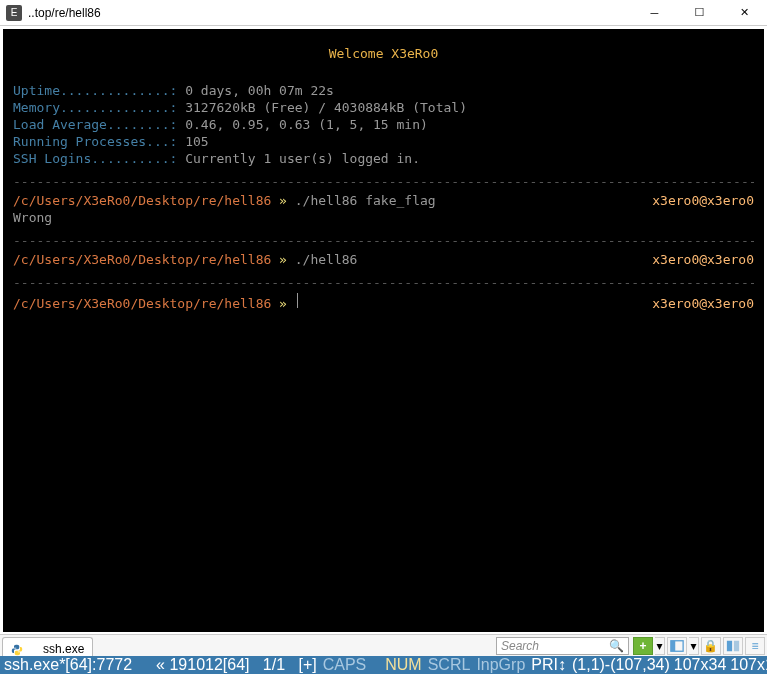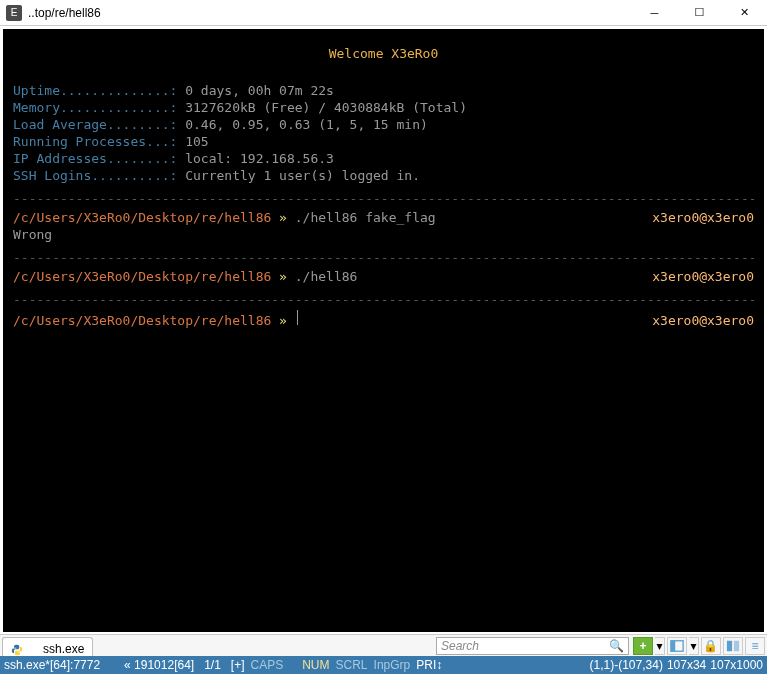--- a/index.html
+++ b/index.html
@@ -123,21 +123,21 @@
 .tab-icon {
   width: 12px;
   height: 12px;
   display: inline-flex;
 }
 .spacer { flex: 1; }
 .search-box {
   border: 1px solid #aaa;
   background: #fff;
   height: 18px;
-  width: 193px;
+  width: 133px;
   display: flex;
   align-items: center;
   padding: 0 4px;
   font-style: italic;
   color: #888;
   margin-right: 4px;
 }
 .search-box .mag {
   margin-left: auto;
   font-style: normal;
@@ -161,21 +161,21 @@
   position: absolute;
   bottom: 0;
   left: 0;
   right: 0;
   height: 18px;
   background: #3979ab;
   color: #fff;
   display: flex;
   align-items: center;
   font-family: 'Segoe UI', Tahoma, sans-serif;
-  font-size: 12px;
+  font-size: 16px;
   padding: 0 4px;
   white-space: pre;
 }
 .sb-seg { margin-right: 6px; }
 .sb-dim { color: #a8c8e0; }
 .sb-yellow { color: #f4e09a; margin-left: 13px; }
 .sb-right { margin-left: auto; display: flex; gap: 4px; }
 </style>
 </head>
 <body>
@@ -190,21 +190,20 @@
   </div>
 </div>
 
 <div class="terminal">
   <div class="welcome">Welcome X3eRo0</div>
 
   <div class="info-line"><span class="label">Uptime..............:</span><span> 0 days, 00h 07m 22s</span></div>
   <div class="info-line"><span class="label">Memory..............:</span><span> 3127620kB (Free) / 4030884kB (Total)</span></div>
   <div class="info-line"><span class="label">Load Average........:</span><span> 0.46, 0.95, 0.63 (1, 5, 15 min)</span></div>
   <div class="info-line"><span class="label">Running Processes...:</span><span> 105</span></div>
-  <div class="info-line"><span class="label">IP Addresses........:</span><span> local: 192.168.56.3</span></div>
   <div class="info-line"><span class="label">SSH Logins..........:</span><span> Currently 1 user(s) logged in.</span></div>
 
   <div class="divider">--------------------------------------------------------------------------------------------------------------------</div>
   <div class="prompt-line">
     <span class="path">/c/Users/X3eRo0/Desktop/re/hell86</span><span class="arrow"> » </span><span class="cmd">./hell86 fake_flag</span>
     <span class="userhost">x3ero0@x3ero0</span>
   </div>
   <div class="out">Wrong</div>
 
   <div class="divider">--------------------------------------------------------------------------------------------------------------------</div>

